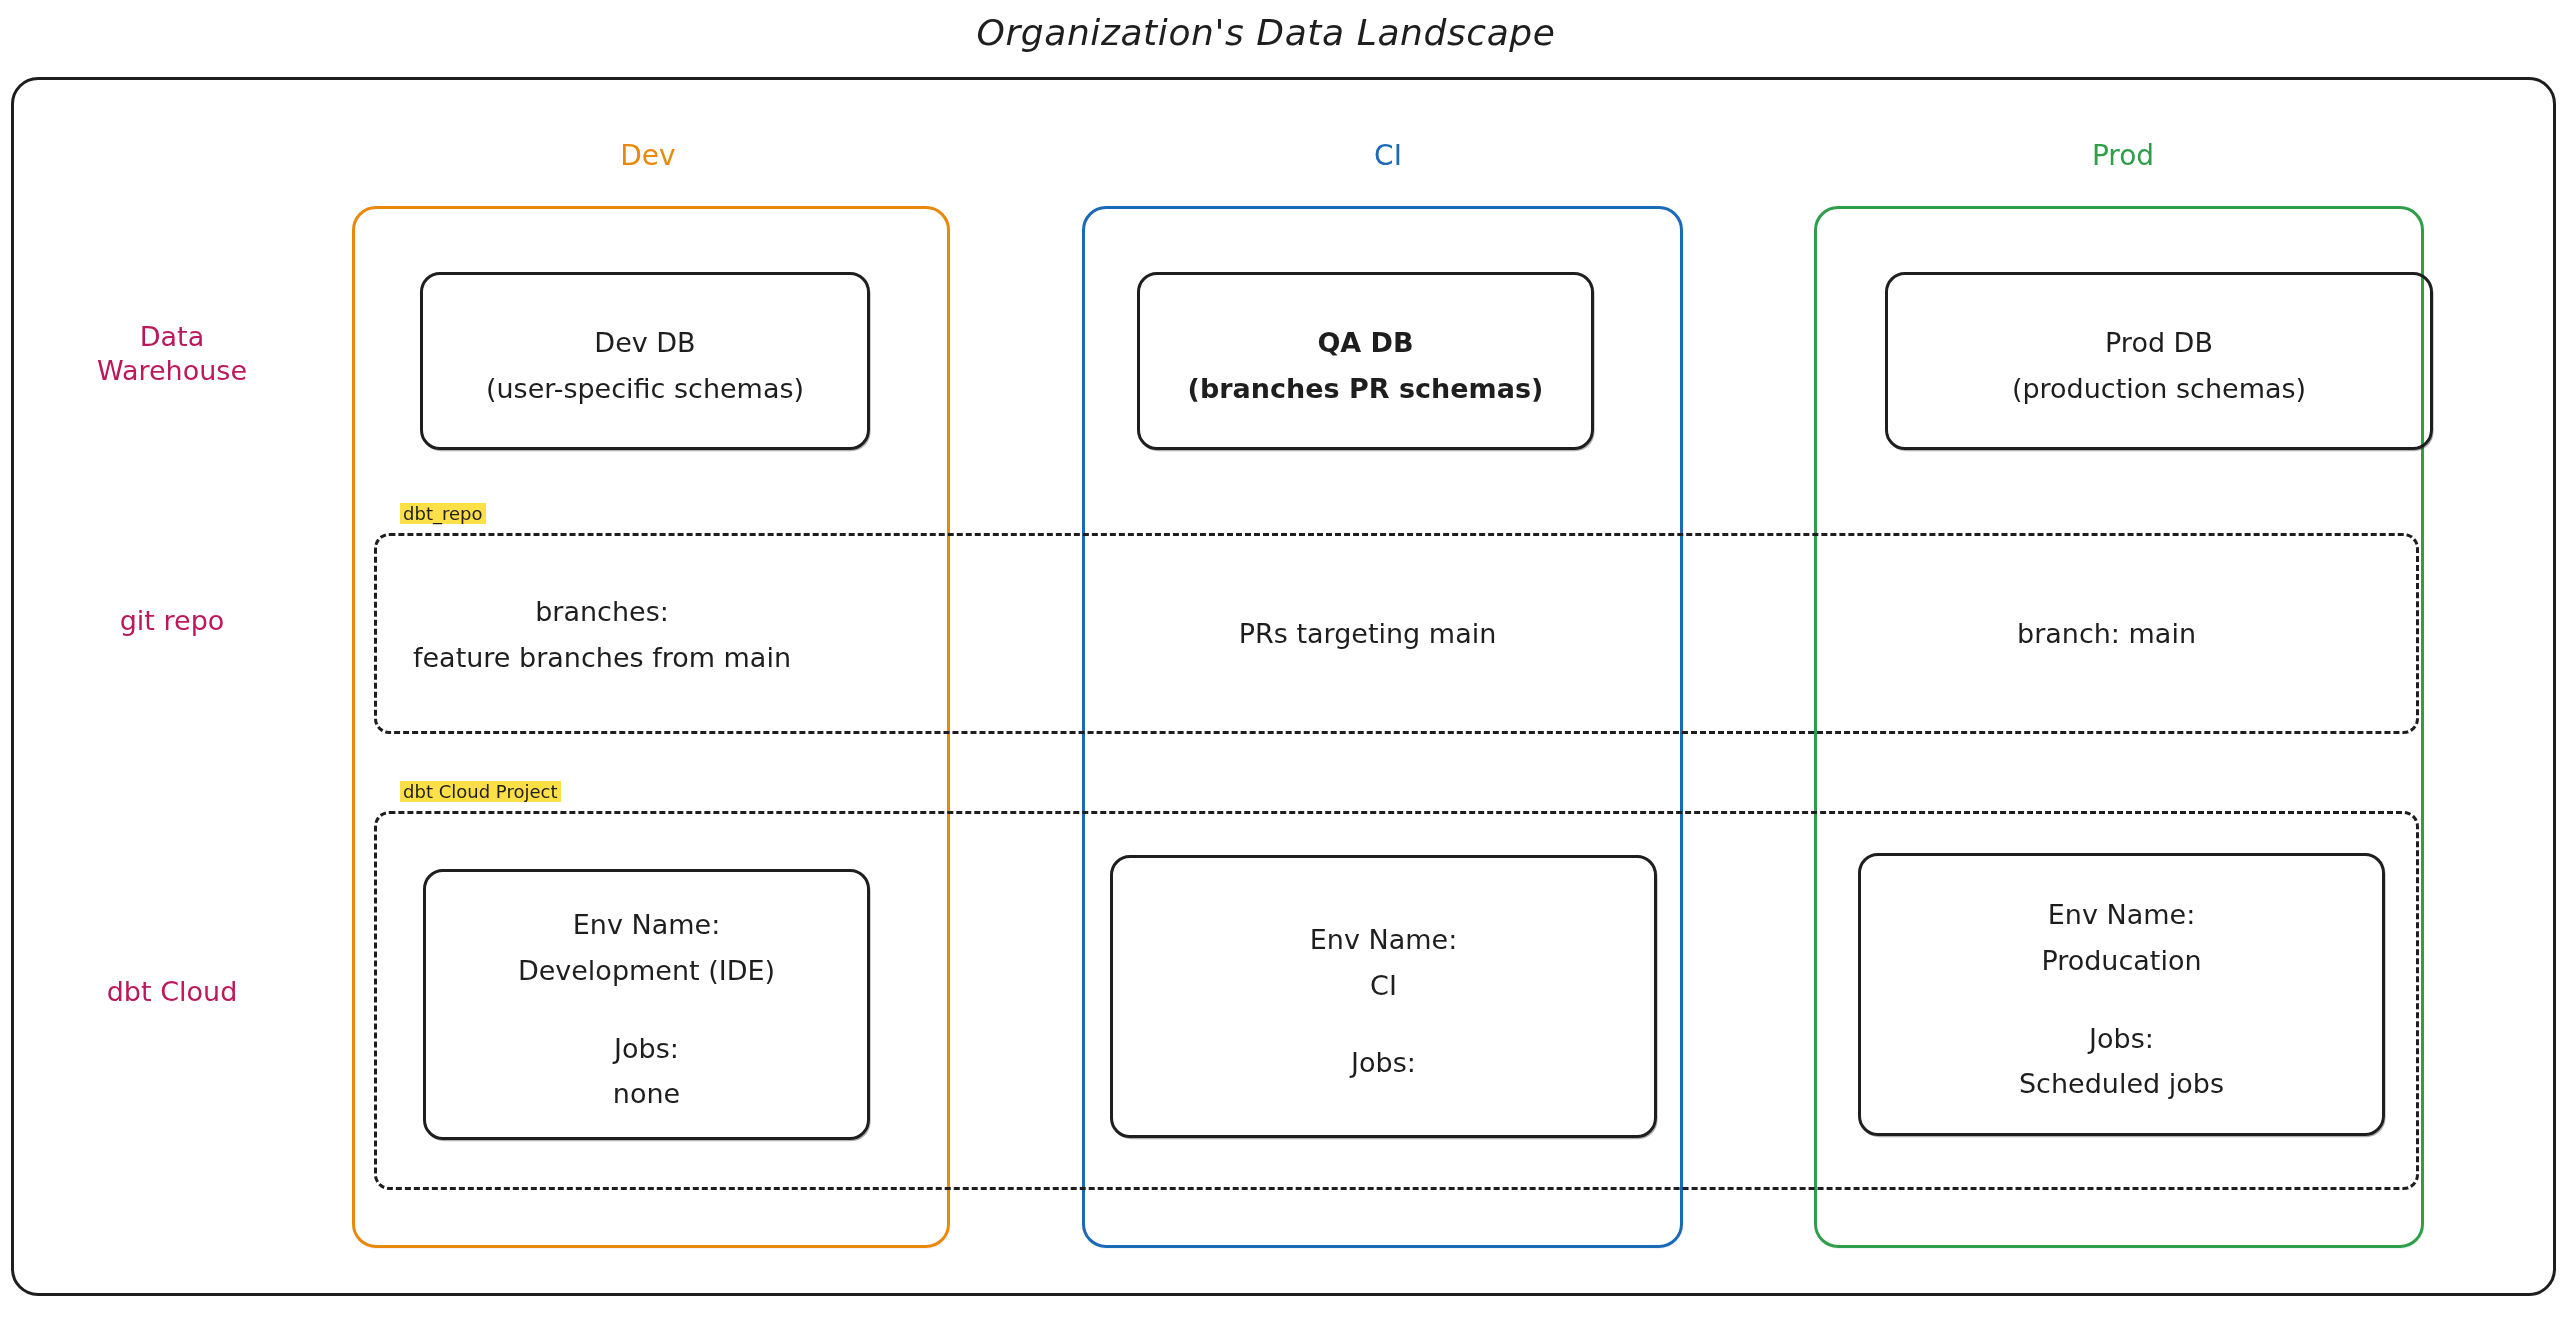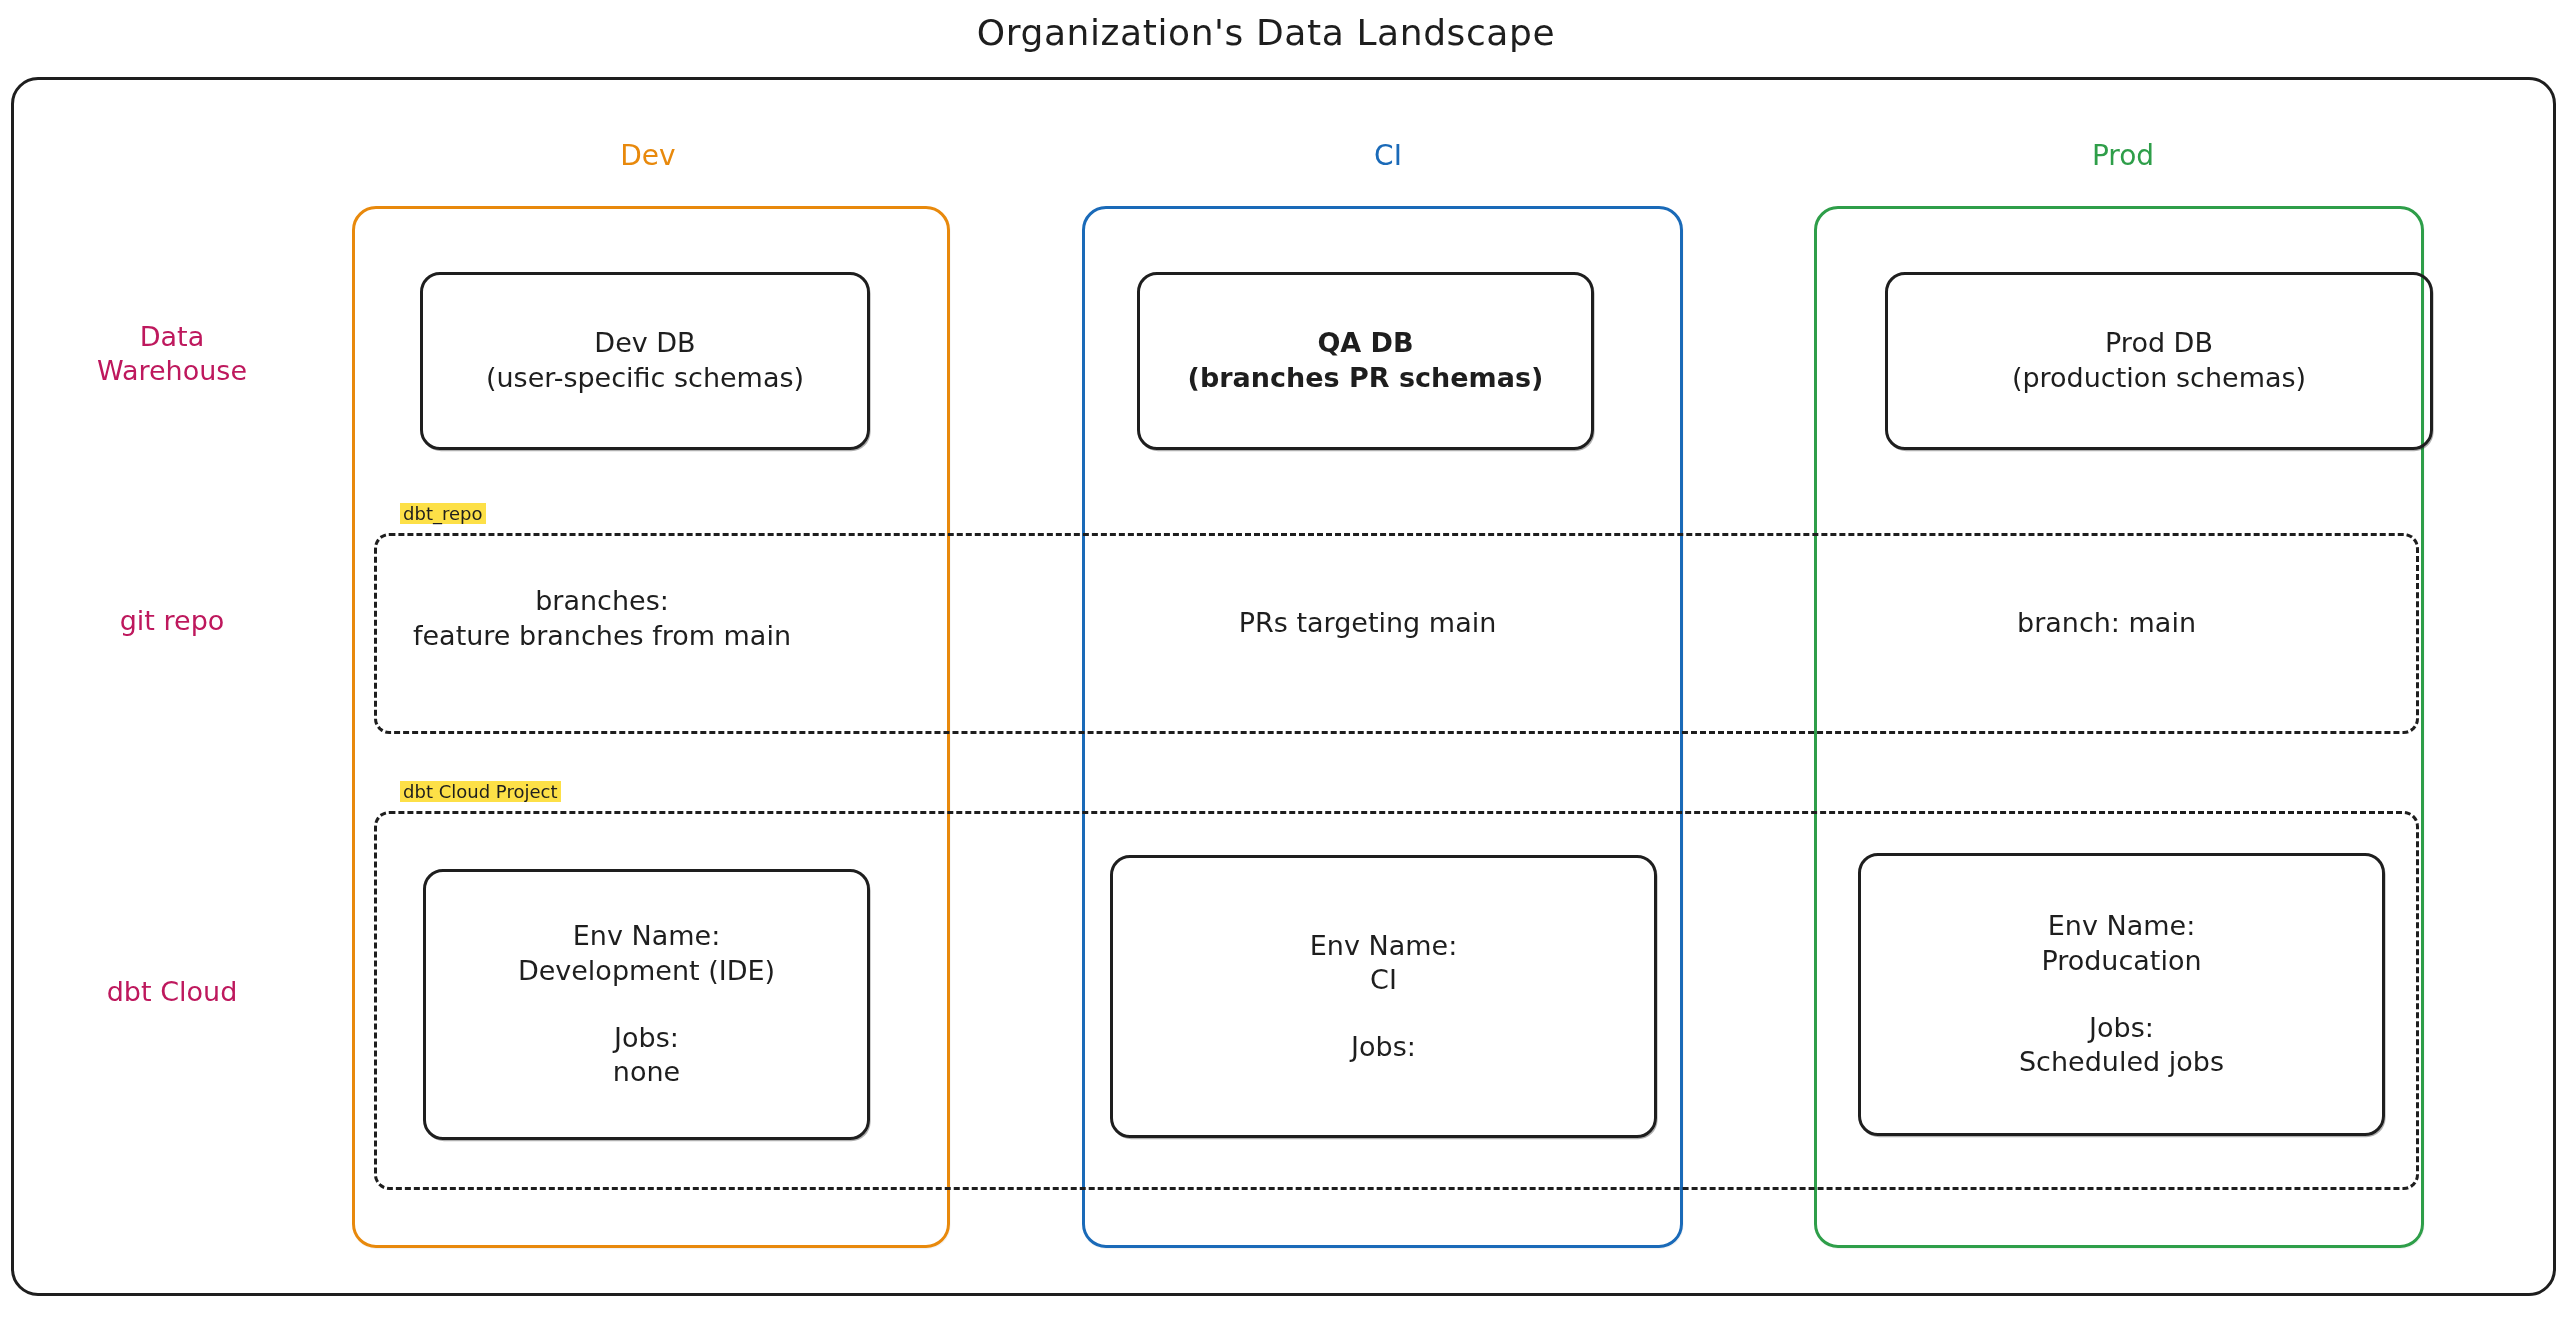--- a/index.html
+++ b/index.html
@@ -20,20 +20,21 @@
   #diagram-title {
     position: absolute;
     left: 0;
     top: 12px;
     width: 2532px;
     text-align: center;
     font-size: 36px;
     letter-spacing: 0.6px;
     color: #1e1e1e;
     font-family: "DejaVu Sans", sans-serif;
+    font-style: italic;
   }
 
   
   #outer-frame {
     position: absolute;
     left: 10.7px;
     top: 77px;
     width: 2545px;
     height: 1219px;
     border: 3px solid #1e1e1e;
@@ -116,21 +117,21 @@
     flex-direction: column;
     align-items: center;
     justify-content: center;
     text-align: center;
     font-size: 27px;
     line-height: 1.28;
     color: #1e1e1e;
     background: transparent;
     box-shadow: 1.2px 1.8px 0 -0.6px rgba(30,30,30,0.35);
   }
-  .node-line { display: block; white-space: nowrap; }
+  .node-line { display: block; white-space: nowrap; margin-top: 11px; }
   .node-spacer { display: block; height: 32px; }
 
   
   #card-dev-db  { left: 420px;  top: 272px; width: 450px;  height: 178px; }
   #card-qa-db   { left: 1137px; top: 272px; width: 457px;  height: 178px; font-weight: bold; }
   #card-prod-db { left: 1885px; top: 272px; width: 548px;  height: 178px; }
 
   
   .repo-text {
     position: absolute;

